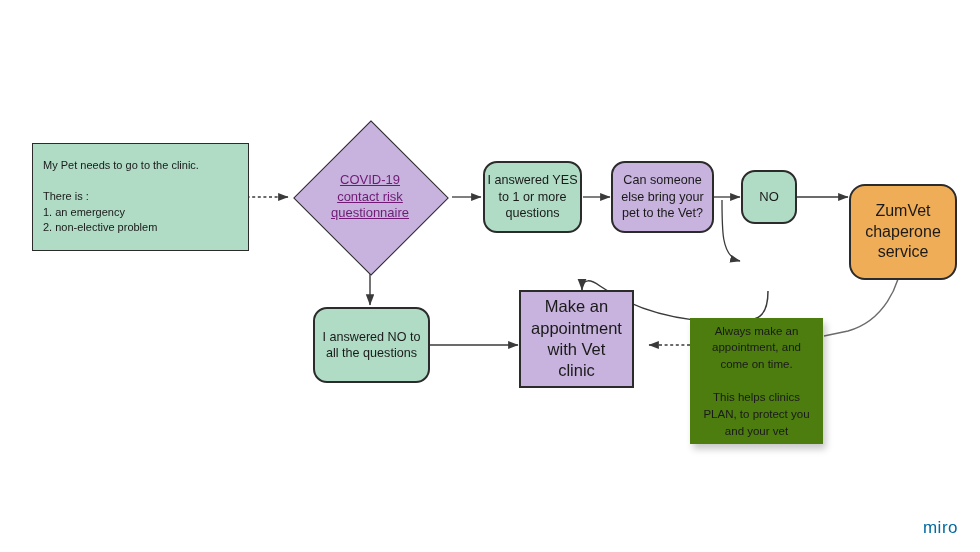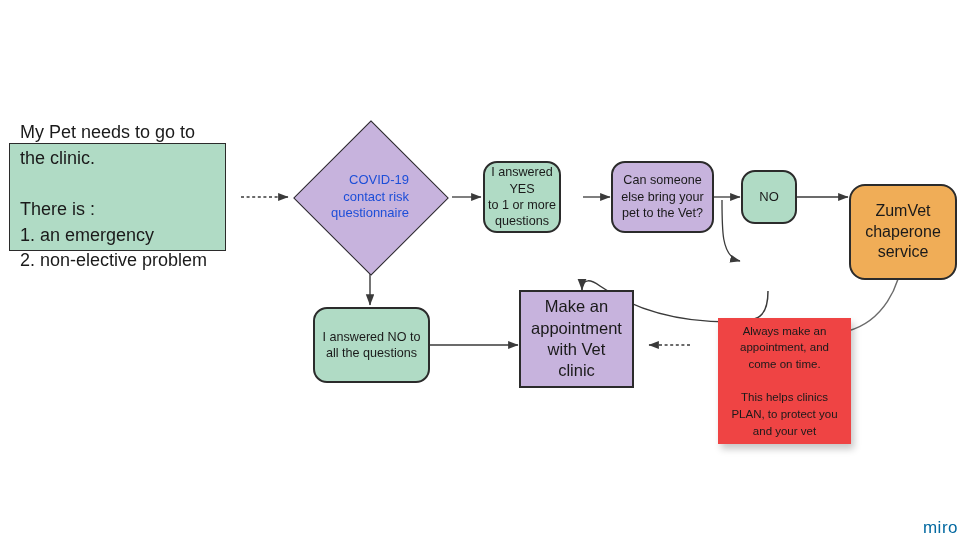--- a/index.html
+++ b/index.html
@@ -49,46 +49,46 @@
     background: #c7b3dd;
     border: 2px solid #2b2b2b;
   }
   .round-orange {
     background: #f0ad57;
     border: 2px solid #2b2b2b;
     border-radius: 16px;
     margin-top: 36px;
   }
   .sticky {
-    background: #ef4444;
+    background: #4d7c0f;
     border: none;
     box-shadow: 3px 5px 7px rgba(0,0,0,0.22);
-    margin-left: 28px;
   }
   .diamond-wrap {
     position: absolute;
     z-index: 3;
   }
   .diamond-shape {
     position: absolute;
     inset: 0;
     background: #c7b3dd;
     border: 1.5px solid #2b2b2b;
     transform: rotate(45deg);
   }
   .diamond-label {
     position: absolute;
     inset: 0;
     display: flex;
     align-items: center;
     justify-content: center;
-    text-align: right;
+    text-align: center;
     white-space: pre-line;
     line-height: 1.30;
-    color: #1d4ed8;
+    color: #701a75;
+    text-decoration: underline;
   }
 
   
   .box-left-text {
     display: block;
     text-align: left;
     white-space: pre-line;
     width: 100%;
     padding: 0 10px;
     box-sizing: border-box;
@@ -145,36 +145,36 @@
 
     <path d="M423,345 L518,345" stroke="#3a3a3a" stroke-width="1.3" fill="none" marker-end="url(#arrow)"></path>
 
     <path d="M768,291 C768,316 760,322 730,322 C660,322 620,300 600,286 C590,279 584,279 582,287 L582,290" stroke="#3a3a3a" stroke-width="1.5" fill="none" marker-end="url(#arrow)"></path>
 
     <path d="M903,244 C903,290 880,322 848,331 L824,336" stroke="#6b6b6b" stroke-width="1.4" fill="none"></path>
 
     <path d="M690,345 L649,345" stroke="#3a3a3a" stroke-width="1.3" fill="none" stroke-dasharray="3,2.6" marker-end="url(#arrow)"></path>
   </svg>
 
-  <div class="node rect-green" style="left:9px; top:143px; width:217px; height:108px; font-size:18px;">
+  <div class="node rect-green" style="left:32px; top:143px; width:217px; height:108px; font-size:11px;">
     <span class="box-left-text">My Pet needs to go to the clinic.
 
 There is :
 1. an emergency
 2. non-elective problem</span>
   </div>
 
   <div class="diamond-wrap" style="left:288px; top:132px; width:164px; height:130px;">
     <div class="diamond-shape" style="width:108px;height:108px;left:28px;top:11px;"></div>
     <div class="diamond-label" style="font-size:13px;">COVID-19
 contact risk
 questionnaire</div>
   </div>
 
-  <div class="node round-green" style="left:483px; top:161px; width:78px; height:72px; font-size:12.6px;">
+  <div class="node round-green" style="left:483px; top:161px; width:99px; height:72px; font-size:12.6px;">
     <span>I answered YES
 to 1 or more
 questions</span>
   </div>
 
   <div class="node round-green" style="left:741px; top:170px; width:56px; height:54px; font-size:13px;">
     <span>NO</span>
   </div>
 
   <div class="node round-purple" style="left:611px; top:161px; width:103px; height:72px; font-size:12.6px;">

